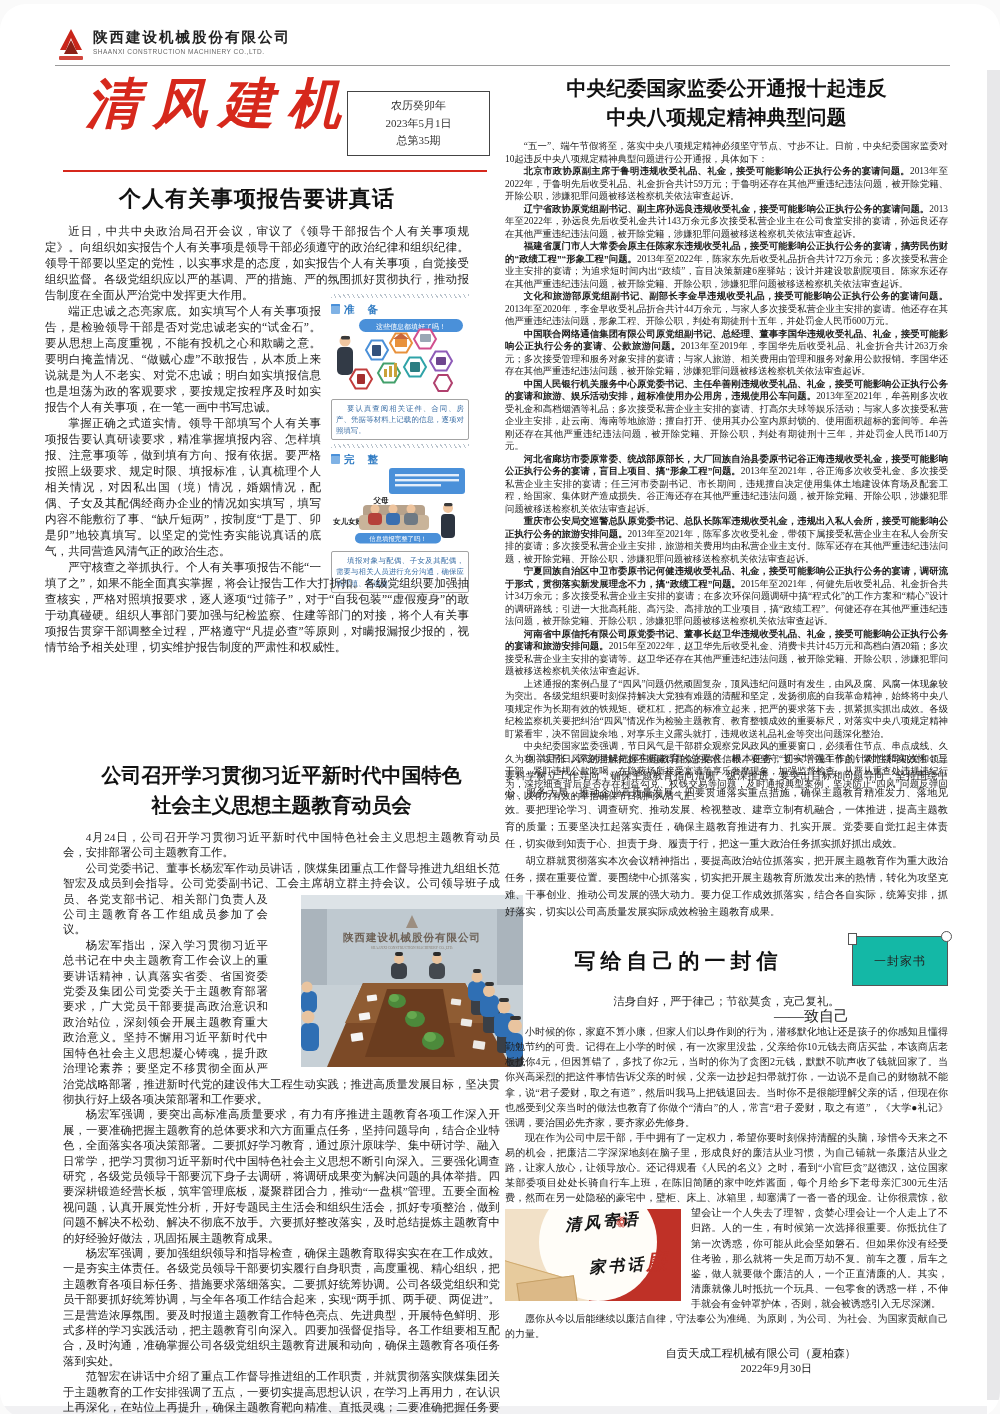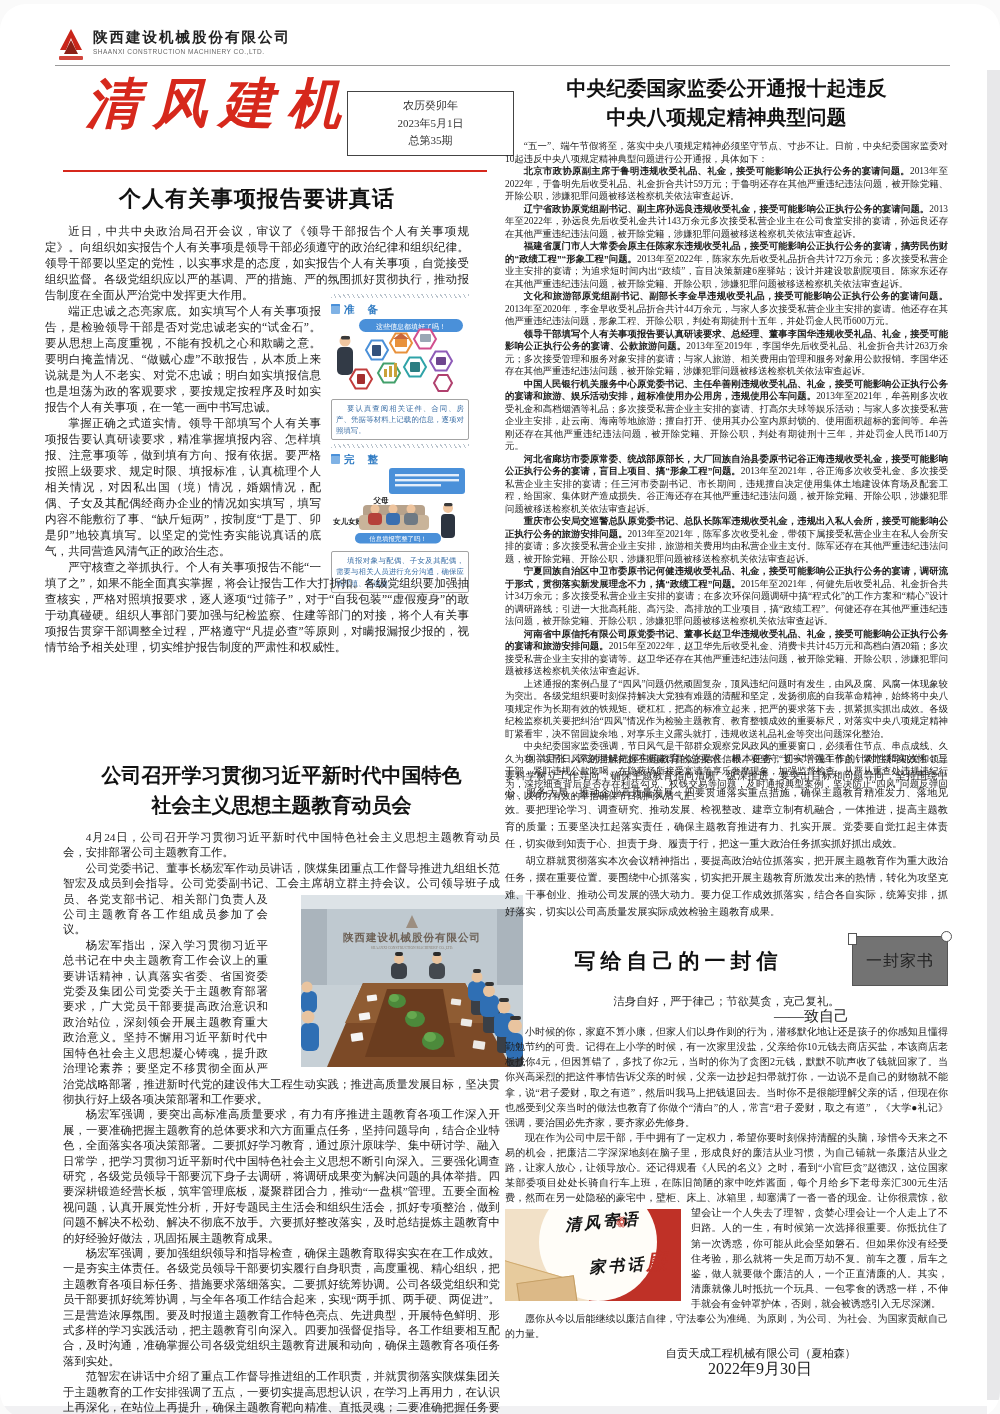--- a/index.html
+++ b/index.html
@@ -11,21 +11,21 @@
   
   .hdr{position:absolute;left:55px;top:24px;display:flex;align-items:flex-start;}
   .hdr-names{margin-left:6px;}
   .co-cn{font-family:"Liberation Sans",sans-serif;font-weight:bold;font-size:14.5px;letter-spacing:2px;color:#222;}
   .co-en{font-family:"Liberation Sans",sans-serif;font-size:6.5px;letter-spacing:.5px;color:#666;margin-top:1px;}
   .hdr-rule{position:absolute;left:55px;right:50px;top:61px;border-top:1px solid #9a9a9a;}
 
   .masthead{position:absolute;left:86px;top:64px;font-size:54px;font-weight:bold;font-style:italic;
             color:#d6281c;letter-spacing:13px;font-family:"DejaVu Serif",serif;white-space:nowrap;}
   .datebox{position:absolute;left:347px;top:87px;width:133px;border:1.5px solid #444;
-           text-align:center;font-size:11px;line-height:1.6;padding:5px 16px;color:#333;}
+           text-align:center;font-size:11px;line-height:1.6;padding:5px 4px;color:#333;}
 
   
   p{margin:0;text-indent:2em;text-align:justify;}
   .b{font-family:"Liberation Sans",sans-serif;font-weight:bold;}
 
   
   .red-rule{position:absolute;left:63px;top:166px;width:424px;border-top:2px solid #d6281c;}
   .a1{position:absolute;left:45px;top:180px;width:424px;}
   .a1 h1{margin:0 0 10px;font-family:"Liberation Sans",sans-serif;font-size:22px;letter-spacing:1px;
          text-align:center;font-weight:bold;color:#111;}
@@ -51,22 +51,22 @@
          text-align:center;font-weight:bold;color:#111;}
   .a3-body{font-size:11.4px;line-height:15.4px;}
   .photo{float:right;width:222px;height:172px;margin:3px 0 5px 10px;}
 
   
   .a4{position:absolute;left:505px;top:746px;width:443px;}
   .a4-cont{font-size:10.2px;line-height:17px;}
   .letter-head{display:flex;align-items:center;margin:16px 0 8px;}
   .letter-title{flex:1;text-align:center;font-family:"Liberation Sans",sans-serif;font-weight:bold;
                 font-size:21px;letter-spacing:5px;color:#111;}
-  .badge{position:relative;width:94px;height:48px;border:1.5px solid #555;background:#737373;
-         display:flex;align-items:center;justify-content:center;font-size:16px;letter-spacing:1px;color:#222;}
+  .badge{position:relative;width:94px;height:48px;border:1.5px solid #555;background:#14b8a6;
+         display:flex;align-items:center;justify-content:center;font-size:12px;letter-spacing:1px;color:#222;}
   .badge:before{content:"";position:absolute;right:-5px;top:-6px;width:9px;height:9px;border:1.5px solid #555;
                 border-radius:50%;background:#fff;}
   .badge:after{content:"";position:absolute;left:-5px;top:-4px;width:7px;height:10px;border:1.5px solid #555;
                background:#fff;}
   .motto{text-align:center;font-size:11.3px;text-indent:0;margin-top:2px;}
   .attr{text-align:center;padding-left:170px;font-size:15px;text-indent:0;}
   .letter-body{font-size:10px;line-height:15.1px;margin-top:3px;}
   .fengimg{float:left;width:176px;height:92px;margin:4px 10px 2px 0;position:relative;
            background:#f2e1c8;overflow:hidden;}
   .f-red{position:absolute;right:-26px;top:-14px;width:110px;height:130px;background:#bf3127;transform:rotate(10deg);}
@@ -76,21 +76,21 @@
          border:1px solid #cfa96e;transform:rotate(16deg);}
   .f-env2{position:absolute;left:14px;bottom:-20px;width:56px;height:40px;background:#dcb987;
           border:1px solid #c49e64;transform:rotate(-8deg);}
   .f-leaf{position:absolute;right:52px;top:2px;color:#c03227;font-size:15px;transform:rotate(25deg);}
   .f-t1{position:absolute;left:40px;top:6px;font-size:16px;font-weight:bold;font-style:italic;
         letter-spacing:3px;color:#141414;transform:rotate(-5deg);white-space:nowrap;}
   .f-t2{position:absolute;left:64px;top:48px;font-size:16px;font-weight:bold;font-style:italic;
         letter-spacing:3px;color:#141414;transform:rotate(-4deg);white-space:nowrap;}
   .f-t2 .lian{color:#bf3127;font-size:21px;}
   .sign{text-align:right;padding-right:92px;text-indent:0;margin-top:5px;font-size:11.2px;}
-  .signdate{text-align:right;padding-right:136px;text-indent:0;font-size:16px;}
+  .signdate{text-align:right;padding-right:136px;text-indent:0;font-size:11px;}
 </style>
 </head>
 <body>
 
 <div class="page">
   <div class="scan-right"></div>
   <div class="scan-bottom"></div>
 
   <div class="hdr">
     <span>
@@ -193,21 +193,21 @@
     <h1>
       <div>中央纪委国家监委公开通报十起违反</div>
       <div>中央八项规定精神典型问题</div>
     </h1>
     <div class="a2-body">
       <p>“五一”、端午节假将至，落实中央八项规定精神必须坚守节点、寸步不让。日前，中央纪委国家监委对10起违反中央八项规定精神典型问题进行公开通报，具体如下：</p>
       <p><span class="b">北京市政协原副主席于鲁明违规收受礼品、礼金，接受可能影响公正执行公务的宴请问题。</span><span>2013年至2022年，于鲁明先后收受礼品、礼金折合共计59万元；于鲁明还存在其他严重违纪违法问题，被开除党籍、开除公职，涉嫌犯罪问题被移送检察机关依法审查起诉。</span></p>
       <p><span class="b">辽宁省政协原党组副书记、副主席孙远良违规收受礼金，接受可能影响公正执行公务的宴请问题。</span><span>2013年至2022年，孙远良先后收受礼金共计143万余元多次接受私营企业主在公司食堂安排的宴请，孙远良还存在其他严重违纪违法问题，被开除党籍，涉嫌犯罪问题被移送检察机关依法审查起诉。</span></p>
       <p><span class="b">福建省厦门市人大常委会原主任陈家东违规收受礼品，接受可能影响公正执行公务的宴请，搞劳民伤财的“政绩工程”“形象工程”问题。</span><span>2013年至2022年，陈家东先后收受礼品折合共计72万余元；多次接受私营企业主安排的宴请；为追求短时间内出“政绩”，盲目决策新建6座驿站；设计并建设歌剧院项目。陈家东还存在其他严重违纪违法问题，被开除党籍、开除公职，涉嫌犯罪问题被移送检察机关依法审查起诉。</span></p>
       <p><span class="b">文化和旅游部原党组副书记、副部长李金早违规收受礼品，接受可能影响公正执行公务的宴请问题。</span><span>2013年至2020年，李金早收受礼品折合共计44万余元，与家人多次接受私营企业主安排的宴请。他还存在其他严重违纪违法问题，形象工程、开除公职，判处有期徒刑十五年，并处罚金人民币600万元。</span></p>
-      <p><span class="b">领导干部填写个人有关事项报告要认真研读要求、总经理、董事李国华违规收受礼品、礼金，接受可能影响公正执行公务的宴请、公款旅游问题。</span><span>2013年至2019年，李国华先后收受礼品、礼金折合共计263万余元；多次接受管理和服务对象安排的宴请；与家人旅游、相关费用由管理和服务对象用公款报销。李国华还存在其他严重违纪违法问题，被开除党籍，涉嫌犯罪问题被移送检察机关依法审查起诉。</span></p>
+      <p><span class="b">中国联合网络通信集团有限公司原党组副书记、总经理、董事李国华违规收受礼品、礼金，接受可能影响公正执行公务的宴请、公款旅游问题。</span><span>2013年至2019年，李国华先后收受礼品、礼金折合共计263万余元；多次接受管理和服务对象安排的宴请；与家人旅游、相关费用由管理和服务对象用公款报销。李国华还存在其他严重违纪违法问题，被开除党籍，涉嫌犯罪问题被移送检察机关依法审查起诉。</span></p>
       <p><span class="b">中国人民银行机关服务中心原党委书记、主任牟善刚违规收受礼品、礼金，接受可能影响公正执行公务的宴请和旅游、娱乐活动安排，超标准使用办公用房，违规使用公车问题。</span><span>2013年至2021年，牟善刚多次收受礼金和高档烟酒等礼品；多次接受私营企业主安排的宴请、打高尔夫球等娱乐活动；与家人多次接受私营企业主安排，赴云南、海南等地旅游；擅自打开、使用其办公室内原封锁的、使用面积超标的套间等。牟善刚还存在其他严重违纪违法问题，被开除党籍、开除公职，判处有期徒刑十三年，并处罚金人民币140万元。</span></p>
       <p><span class="b">河北省廊坊市委原常委、统战部原部长，大厂回族自治县委原书记谷正海违规收受礼金，接受可能影响公正执行公务的宴请，盲目上项目、搞“形象工程”问题。</span><span>2013年至2021年，谷正海多次收受礼金、多次接受私营企业主安排的宴请；任三河市委副书记、市长期间，违规擅自决定使用集体土地建设体育场及配套工程，给国家、集体财产造成损失。谷正海还存在其他严重违纪违法问题，被开除党籍、开除公职，涉嫌犯罪问题被移送检察机关依法审查起诉。</span></p>
       <p><span class="b">重庆市公安局交巡警总队原党委书记、总队长陈军违规收受礼金，违规出入私人会所，接受可能影响公正执行公务的旅游安排问题。</span><span>2013年至2021年，陈军多次收受礼金，带领下属接受私营企业主在私人会所安排的宴请；多次接受私营企业主安排，旅游相关费用均由私营企业主支付。陈军还存在其他严重违纪违法问题，被开除党籍、开除公职，涉嫌犯罪问题被移送检察机关依法审查起诉。</span></p>
       <p><span class="b">宁夏回族自治区中卫市委原书记何健违规收受礼品、礼金，接受可能影响公正执行公务的宴请，调研流于形式，贯彻落实新发展理念不力，搞“政绩工程”问题。</span><span>2015年至2021年，何健先后收受礼品、礼金折合共计34万余元；多次接受私营企业主安排的宴请；在多次环保问题调研中搞“程式化”的工作方案和“精心”设计的调研路线；引进一大批高耗能、高污染、高排放的工业项目，搞“政绩工程”。何健还存在其他严重违纪违法问题，被开除党籍、开除公职，涉嫌犯罪问题被移送检察机关依法审查起诉。</span></p>
       <p><span class="b">河南省中原信托有限公司原党委书记、董事长赵卫华违规收受礼品、礼金，接受可能影响公正执行公务的宴请和旅游安排问题。</span><span>2015年至2022年，赵卫华先后收受礼金、消费卡共计45万元和高档白酒20箱；多次接受私营企业主安排的宴请等。赵卫华还存在其他严重违纪违法问题，被开除党籍、开除公职，涉嫌犯罪问题被移送检察机关依法审查起诉。</span></p>
       <p>上述通报的案例凸显了“四风”问题仍然顽固复杂，顶风违纪问题时有发生，由风及腐、风腐一体现象较为突出。各级党组织要时刻保持解决大党独有难题的清醒和坚定，发扬彻底的自我革命精神，始终将中央八项规定作为长期有效的铁规矩、硬杠杠，把高的标准立起来，把严的要求落下去，抓紧抓实抓出成效。各级纪检监察机关要把纠治“四风”情况作为检验主题教育、教育整顿成效的重要标尺，对落实中央八项规定精神盯紧看牢，决不留回旋余地，对享乐主义露头就打，违规收送礼品礼金等突出问题深化整治。</p>
       <p>中央纪委国家监委强调，节日风气是干部群众观察党风政风的重要窗口，必须看住节点、串点成线、久久为功，以节日风气的持续向好不断赢得群众的信任信赖。要坚守“五一”、端午节点，紧盯领导机关和领导干部，紧盯违规公款吃喝、在隐蔽场所接受宴请等享乐奢靡现象，加强监督检查，从严从重查处违规违纪行为，深挖细查背后是否存在利益勾兑、权钱交易等问题，及时通报典型案例，坚决防止“四风”问题反弹回潮，以有力有效的举措确保节日期间风清气正。</p>
     </div>
   </div>
 

